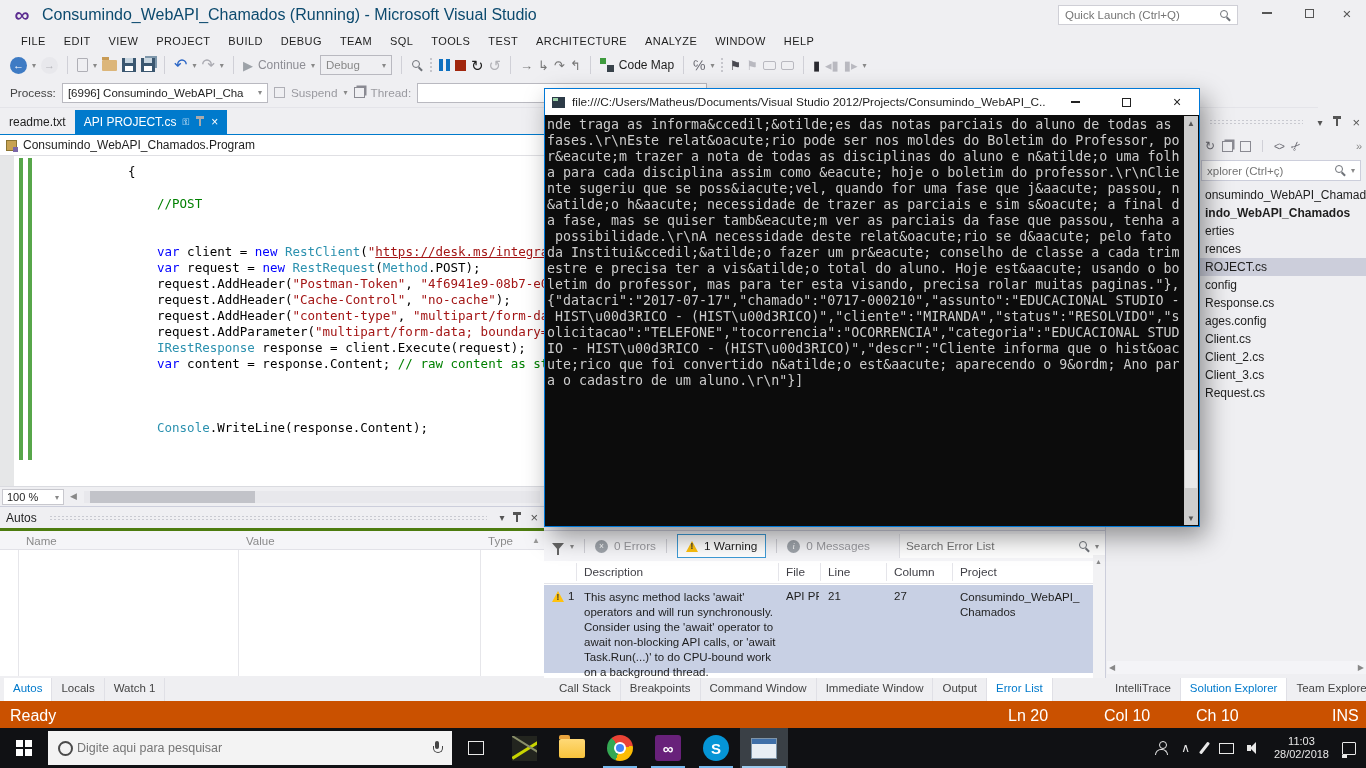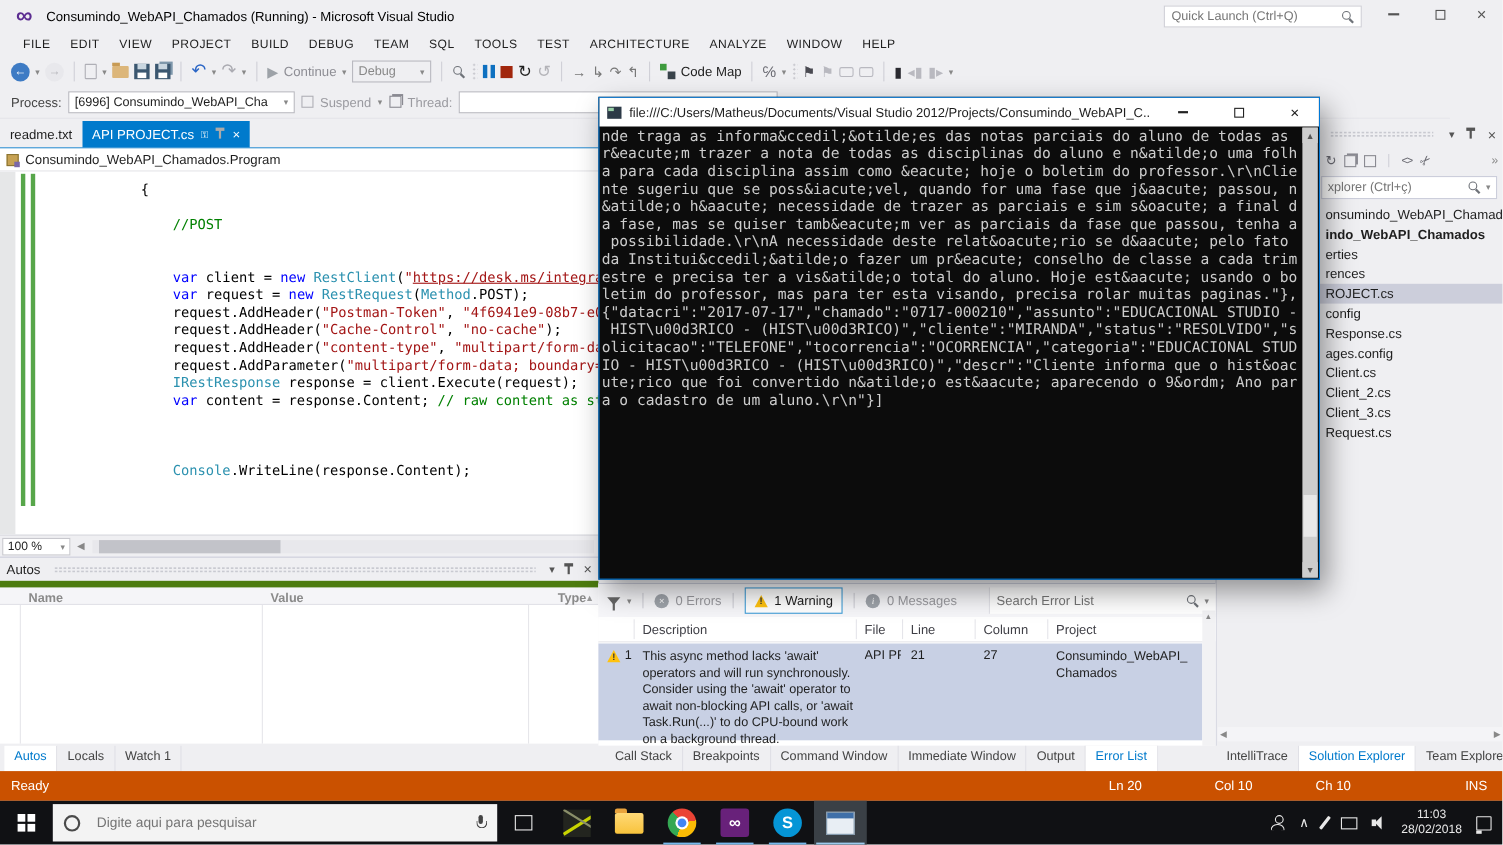--- a/index.html
+++ b/index.html
@@ -3,21 +3,21 @@
 <meta charset="utf-8">
 <style>
   * { margin:0; padding:0; box-sizing:border-box; }
   html,body { width:1366px; height:768px; overflow:hidden; }
   body { font-family:"Liberation Sans", sans-serif; font-size:12px; color:#1e1e1e; }
   #screen { position:relative; width:1366px; height:768px; background:#EFEFF2; overflow:hidden; }
 
   
   #titlebar { position:absolute; left:0; top:0; width:1366px; height:30px; background:#EFEFF2; display:flex; align-items:center; }
   .vs-logo { width:24px; height:20px; margin:0 8px 0 10px; color:#5C2D91; font-weight:bold; font-size:21px; line-height:20px; text-align:center; }
-  #window-title { font-size:12px; color:#000000; }
+  #window-title { font-size:16px; color:#0c4a6e; }
   #quicklaunch { position:absolute; left:1058px; top:5px; width:180px; height:20px; background:#fff; border:1px solid #CFCFD6; display:flex; align-items:center; padding:0 6px; }
   #quicklaunch input { border:none; outline:none; flex:1; font-size:11.5px; color:#777; background:transparent; font-family:"Liberation Sans",sans-serif; }
   .winbtn { position:absolute; top:0; width:34px; height:26px; display:flex; align-items:center; justify-content:center; color:#555; font-size:13px; }
   .mag { position:relative; width:13px; height:13px; flex:none; }
   .mag::before { content:""; position:absolute; width:6px; height:6px; border:1.6px solid #6F7379; border-radius:50%; left:1px; top:1px; }
   .mag::after { content:""; position:absolute; width:5px; height:1.6px; background:#6F7379; transform:rotate(45deg); left:7px; top:9px; }
 
   
   #menubar { position:absolute; left:0; top:30px; width:1366px; height:22px; display:flex; align-items:center; padding-left:12px; }
   .menu-item { font-size:11px; color:#1e1e1e; padding:3px 9px; letter-spacing:.4px; }
@@ -63,21 +63,21 @@
   .tok-s { color:#A31515; } .tok-c { color:#008000; } .tok-u { color:#A31515; text-decoration:underline; }
   #editor-hscroll { position:absolute; left:0; top:486px; width:544px; height:20px; background:#EFEFF2; border-top:1px solid #DADBE0; }
   #zoom-combo { position:absolute; left:2px; top:2px; width:62px; height:16px; background:#fff; border:1px solid #C8C8CE; font-size:11px; display:flex; align-items:center; justify-content:space-between; padding:0 4px; color:#1e1e1e; }
   #hscroll-track { position:absolute; left:84px; top:4px; width:456px; height:12px; background:#E8E8EC; }
   #hscroll-thumb { position:absolute; left:6px; top:0; width:165px; height:12px; background:#C2C3C9; }
 
   
   #autos { position:absolute; left:0; top:506px; width:544px; height:172px; background:#EFEFF2; border-top:1px solid #CCCEDB; }
   #autos-header { height:21px; display:flex; align-items:center; padding:0 6px; gap:8px; }
   .grip { flex:1; height:6px; background:radial-gradient(#C9CAD1 1px, transparent 1px); background-size:4px 3px; margin:0 4px; }
-  #autos-cols { position:relative; height:22px; background:#F5F5F8; border-top:6px solid #4d7c0f; border-bottom:1px solid #E2E2E8; font-size:11.5px; color:#8A8A8A;font-weight:bold; }
+  #autos-cols { position:relative; height:22px; background:#F5F5F8; border-top:3px solid #4d7c0f; border-bottom:1px solid #E2E2E8; font-size:11.5px; color:#8A8A8A; }
   #autos-body { position:relative; height:126px; background:#fff; }
   .auto-vline { position:absolute; top:0; bottom:0; width:1px; background:#E6E6EA; }
   .panel-ico { color:#555; font-size:10px; }
   .pin-ico { position:relative; width:10px; height:12px; }
   .pin-ico::before { content:""; position:absolute; left:4px; top:2px; width:2px; height:8px; background:#555; }
   .pin-ico::after { content:""; position:absolute; left:1px; top:0; width:8px; height:3px; background:#555; }
 
   
   #console { position:absolute; left:544px; top:88px; width:656px; height:439px; background:#0C0C0C; border:1px solid #0078D7; box-shadow:6px 10px 24px rgba(0,0,0,.4); z-index:20; }
   #console-titlebar { position:absolute; left:0; top:0; right:0; height:26px; background:#fff; display:flex; align-items:center; padding-left:7px; gap:7px; }
@@ -126,29 +126,29 @@
   .tree-row.selected { background:#CCCEDB; }
   #dock-hscroll { position:absolute; left:1px; bottom:4px; width:259px; height:13px; background:#F4F4F7; display:flex; justify-content:space-between; align-items:center; padding:0 2px; color:#888; font-size:8px; }
 
   
   #bottom-strip { position:absolute; left:0; top:678px; width:1366px; height:23px; background:#EFEFF2; }
   .btabs { position:absolute; top:0; display:flex; height:23px; align-items:stretch; }
   .btab { padding:4px 9px; font-size:11.5px; color:#444; border-right:1px solid #E0E0E6; white-space:nowrap; }
   .btab.active { background:#fff; color:#007ACC; }
 
   
-  #statusbar { position:absolute; left:0; top:701px; width:1366px; height:27px; background:#CA5100; color:#fff; font-size:12px; }
+  #statusbar { position:absolute; left:0; top:701px; width:1366px; height:27px; background:#CA5100; color:#fff; font-size:16px; }
   #statusbar .sb { position:absolute; top:6px; }
 
   
   #taskbar { position:absolute; left:0; top:728px; width:1366px; height:40px; background:#101114; display:flex; align-items:center; }
   #start-btn { width:48px; height:40px; display:flex; align-items:center; justify-content:center; }
   .winlogo { display:grid; grid-template-columns:7px 7px; grid-template-rows:7px 7px; gap:1.5px; }
   .winlogo i { background:#fff; }
-  #tb-search { width:404px; height:34px; background:#F3F3F3; display:flex; align-items:center; padding:0 10px; gap:15px; }
+  #tb-search { width:404px; height:34px; background:#F3F3F3; display:flex; align-items:center; padding:0 10px; gap:4px; }
   .cortana-ring { width:15px; height:15px; border:2px solid #4A4A4A; border-radius:50%; flex:none; }
   #tb-search input { border:none; outline:none; flex:1; background:transparent; font-size:12.5px; color:#555; font-family:"Liberation Sans",sans-serif; }
   .mic { position:relative; width:10px; height:15px; flex:none; }
   .mic::before { content:""; position:absolute; left:3px; top:0; width:4px; height:8px; background:#444; border-radius:2px; }
   .mic::after { content:""; position:absolute; left:1px; top:5px; width:8px; height:6px; border:1.4px solid #444; border-top:none; border-radius:0 0 5px 5px; }
   .taskview { width:16px; height:14px; border:1.6px solid #E8E8E8; position:relative; }
   .tb-app { width:48px; height:40px; display:flex; align-items:center; justify-content:center; position:relative; }
   .tb-app.running::after { content:""; position:absolute; left:7px; right:7px; bottom:0; height:2px; background:#76B9ED; }
   .tb-app.active { background:#3A4046; }
   .tb-app.active::after { left:2px; right:2px; background:#9CCBEE; }
@@ -344,21 +344,21 @@
     <div id="autos-header">
       <span style="font-size:12px;color:#1e1e1e;">Autos</span>
       <span class="grip"></span>
       <span class="panel-ico">▾</span>
       <span class="pin-ico"></span>
       <span class="panel-ico" style="font-size:13px;">×</span>
     </div>
     <div id="autos-cols">
       <span style="position:absolute;left:26px;top:4px;">Name</span>
       <span style="position:absolute;left:246px;top:4px;">Value</span>
-      <span style="position:absolute;left:488px;top:4px;margin-left:19px;">Type</span>
+      <span style="position:absolute;left:488px;top:4px;">Type</span>
       <span style="position:absolute;right:4px;top:5px;font-size:8px;color:#999;">▲</span>
     </div>
     <div id="autos-body">
       <span class="auto-vline" style="left:18px;"></span>
       <span class="auto-vline" style="left:238px;"></span>
       <span class="auto-vline" style="left:480px;"></span>
     </div>
   </div>
 
   <div id="right-dock">
@@ -456,20 +456,21 @@
       <span class="con-btn">
           <span style="display:block;width:9px;height:1.5px;background:#222;"></span>
         </span>
       <span class="con-btn">
           <span class="restore-sq"></span>
         </span>
       <span class="con-btn" style="font-size:14px;">×</span>
     </div>
     <div id="console-body">
         <div class="console-line">nde traga as informa&amp;ccedil;&amp;otilde;es das notas parciais do aluno de todas as</div>
+        <div class="console-line">fases.\r\nEste relat&amp;oacute;rio pode ser nos moldes do Boletim do Professor, po</div>
         <div class="console-line">r&amp;eacute;m trazer a nota de todas as disciplinas do aluno e n&amp;atilde;o uma folh</div>
         <div class="console-line">a para cada disciplina assim como &amp;eacute; hoje o boletim do professor.\r\nClie</div>
         <div class="console-line">nte sugeriu que se poss&amp;iacute;vel, quando for uma fase que j&amp;aacute; passou, n</div>
         <div class="console-line">&amp;atilde;o h&amp;aacute; necessidade de trazer as parciais e sim s&amp;oacute; a final d</div>
         <div class="console-line">a fase, mas se quiser tamb&amp;eacute;m ver as parciais da fase que passou, tenha a</div>
         <div class="console-line"> possibilidade.\r\nA necessidade deste relat&amp;oacute;rio se d&amp;aacute; pelo fato</div>
         <div class="console-line">da Institui&amp;ccedil;&amp;atilde;o fazer um pr&amp;eacute; conselho de classe a cada trim</div>
         <div class="console-line">estre e precisa ter a vis&amp;atilde;o total do aluno. Hoje est&amp;aacute; usando o bo</div>
         <div class="console-line">letim do professor, mas para ter esta visando, precisa rolar muitas paginas."},</div>
         <div class="console-line">{"datacri":"2017-07-17","chamado":"0717-000210","assunto":"EDUCACIONAL STUDIO -</div>

